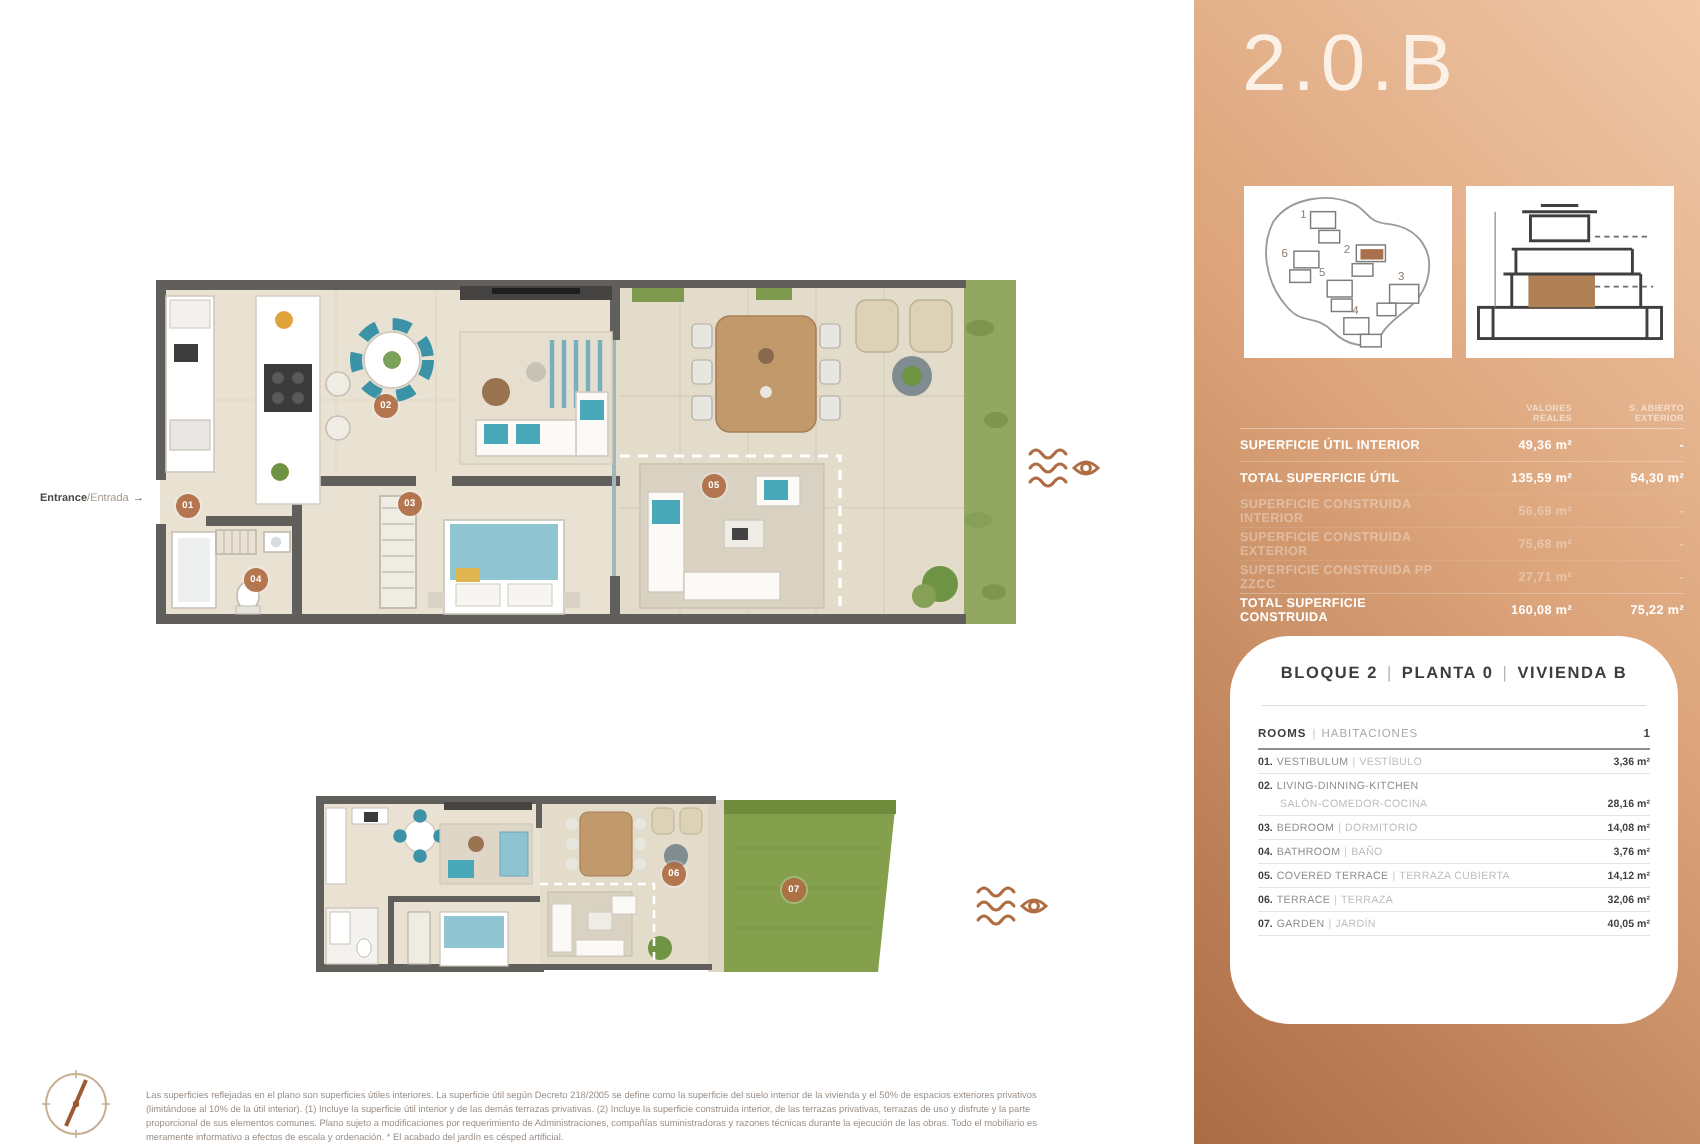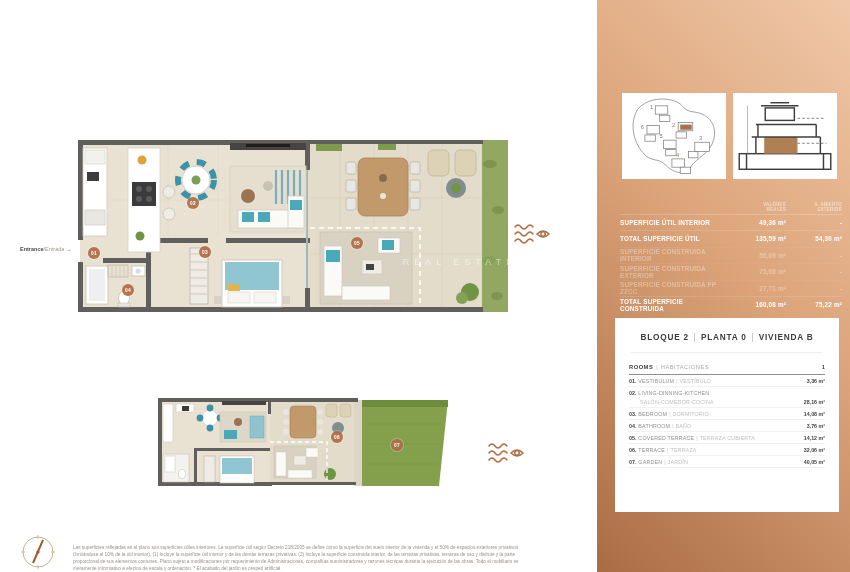--- a/index.html
+++ b/index.html
@@ -26,21 +26,21 @@
   .s-head .h1{width:116px}.s-head .h2{width:112px}
   .s-row{display:flex;align-items:center;height:32px;
          border-top:1px solid rgba(255,255,255,.26);
          font-size:12.6px;font-weight:700;letter-spacing:.4px;}
   .s-row:first-of-type{border-top:none;}
   .s-row .lab{flex:1;text-align:left;}
   .s-row .v1{width:116px;text-align:right;}
   .s-row .v2{width:112px;text-align:right;}
   .s-row.dim{opacity:.34;}
   
-  .unit-card{position:absolute;left:18px;top:318px;width:224px;height:194px;background:#fff;}
+  .unit-card{position:absolute;left:18px;top:318px;width:224px;height:194px;background:#fff;border-radius:30px;}
   .unit-card-inner{width:448px;height:388px;padding:0 28px;box-sizing:border-box;}
   .card-title{display:flex;justify-content:center;gap:9px;padding-top:28px;
               font-size:16.5px;font-weight:700;color:#3d3d3d;letter-spacing:1.6px;}
   .card-title .tsep{color:#b3b3b3;font-weight:400;}
   .rule{border-top:1.5px solid #dcdcdc;margin:22px 4px 16px;}
   .r-head{display:flex;align-items:center;padding:6px 0 8px;border-bottom:2px solid #8f8f8f;
           font-size:11.5px;}
   .r-head .hen{font-weight:700;color:#3f3f3f;letter-spacing:1px;}
   .r-head .hsep{color:#c4c4c4;margin:0 6px;}
   .r-head .hes{color:#a8a8a8;letter-spacing:1px;}
@@ -297,21 +297,20 @@
     <polyline points="112,44 169,44 169,84" fill="none" stroke="#ffffff" stroke-width="1.3" stroke-dasharray="4 3"></polyline>
   </svg>
 
   <div class="entrance-wrap">
     <div class="entrance scale-half">
       <span class="e1">Entrance</span><span class="e2">/Entrada</span><span class="ea">→</span>
     </div>
   </div>
 
   <div class="watermark">
-    <div class="wm2">REAL ESTATE</div>
   </div>
 
   <svg class="wave-icon" style="left:513px;top:221px" viewBox="0 0 38 24">
     <g fill="none" stroke-width="1.5" stroke-linecap="round" class="copper-stroke">
       <path d="M2 6 q3 -4 6 0 q3 4 6 0 q3 -4 6 0"></path>
       <path d="M2 13 q3 -4 6 0 q3 4 6 0 q3 -4 6 0"></path>
       <path d="M2 20 q3 -4 6 0 q3 4 6 0 q3 -4 6 0"></path>
       <path d="M24 13 q6 -6 12 0 q-6 6 -12 0 Z"></path>
       <circle cx="30" cy="13" r="2.2"></circle>
     </g>
@@ -320,20 +319,21 @@
     <g fill="none" stroke-width="1.5" stroke-linecap="round" class="copper-stroke">
       <path d="M2 6 q3 -4 6 0 q3 4 6 0 q3 -4 6 0"></path>
       <path d="M2 13 q3 -4 6 0 q3 4 6 0 q3 -4 6 0"></path>
       <path d="M2 20 q3 -4 6 0 q3 4 6 0 q3 -4 6 0"></path>
       <path d="M24 13 q6 -6 12 0 q-6 6 -12 0 Z"></path>
       <circle cx="30" cy="13" r="2.2"></circle>
     </g>
   </svg>
 
   <div class="panel">
+    <div class="unit-code">2.0.B</div>
 
     <div class="diagram-card card-site">
       <svg viewBox="0 0 100 80">
         <path d="M14 16 C22 4 40 2 52 7 C60 10 58 16 70 17 C84 19 92 30 88 44 C84 58 72 60 66 70 C60 78 50 76 42 68 C34 60 28 66 20 56 C10 44 8 28 14 16 Z" fill="#ffffff" stroke="#9a9a9a" stroke-width="0.9"></path>
         <g fill="#ffffff" stroke="#7c7c7c" stroke-width="0.7">
           <rect x="32" y="11" width="12" height="8"></rect>
             <rect x="36" y="20" width="10" height="6"></rect>
           <rect x="24" y="30" width="12" height="8"></rect>
             <rect x="22" y="39" width="10" height="6"></rect>
           <rect x="40" y="44" width="12" height="8"></rect>

